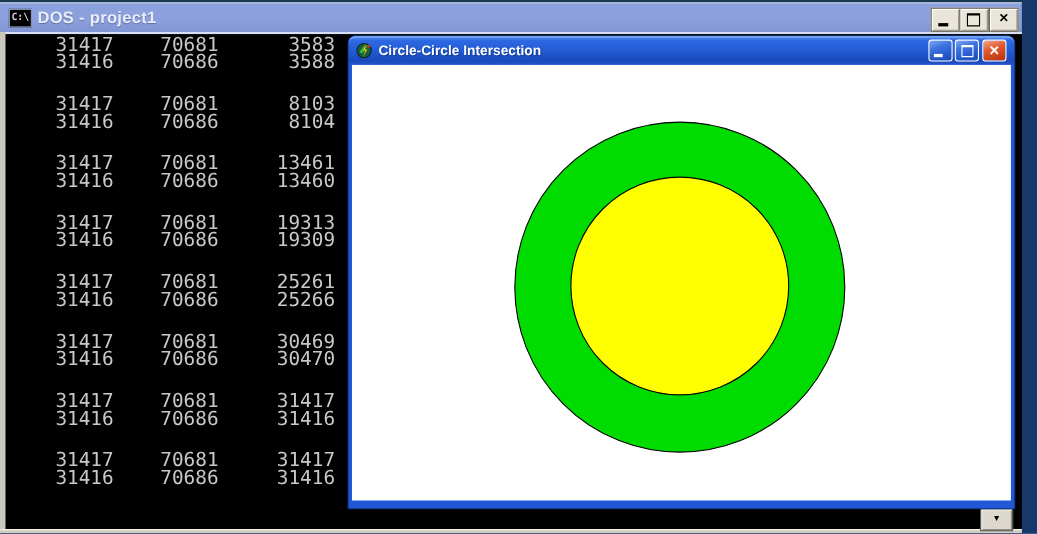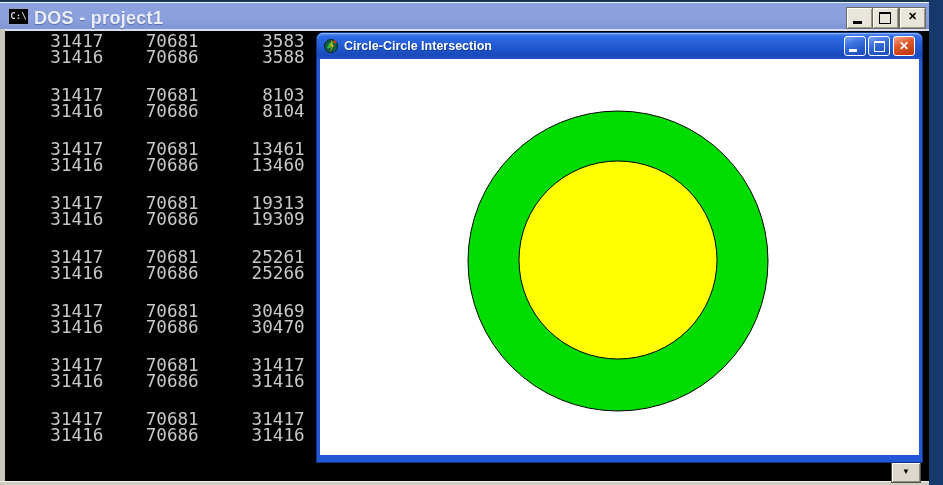--- a/index.html
+++ b/index.html
@@ -8,21 +8,21 @@
 
   
   .dos-window{position:absolute;left:0;top:0;width:929px;height:485px;background:#000;}
   .dos-titlebar{position:absolute;left:0;top:0;width:100%;height:29px;
     background:linear-gradient(180deg,#8CA2DE 0%,#8BA0DC 55%,#7E93D2 100%);
     border-top:2px solid #17384F;
     box-shadow:inset 0 1px 0 #EDF1FB, inset 0 -2px 0 #D9DFF2;}
   .dos-icon{position:absolute;left:8px;top:6px;width:19px;height:15px;background:#000;
     border:1px solid #93A1C9;color:#D6D6D6;font-family:"DejaVu Sans Mono",monospace;
     font-size:9px;font-weight:bold;line-height:14px;text-align:center;}
-  .dos-title{position:absolute;left:34px;top:6px;font-size:18px;font-weight:bold;
+  .dos-title{position:absolute;left:34px;top:6px;font-size:15px;font-weight:bold;
     color:#E9EEF9;letter-spacing:0.3px;text-shadow:0 1px 1px #5A6CA0;}
   .cbtn{position:absolute;top:5px;width:25px;height:20px;background:#E9E5DB;
     border:1px solid #6E6A60;box-shadow:inset 1px 1px 0 #FDFDFA, inset -1px -1px 0 #9B968A;}
   .cbtn-min{left:846px;} .cbtn-max{left:872px;} .cbtn-close{left:899px;}
   .cglyph-min{position:absolute;left:6px;bottom:4px;width:9px;height:3px;background:#000;}
   .cglyph-max{position:absolute;left:6px;top:4px;width:10px;height:9px;
     border:1px solid #000;border-top-width:2px;}
   .cbtn-close span{position:absolute;left:0;top:2px;width:100%;text-align:center;
     font-size:11px;font-weight:bold;color:#000;}
 

